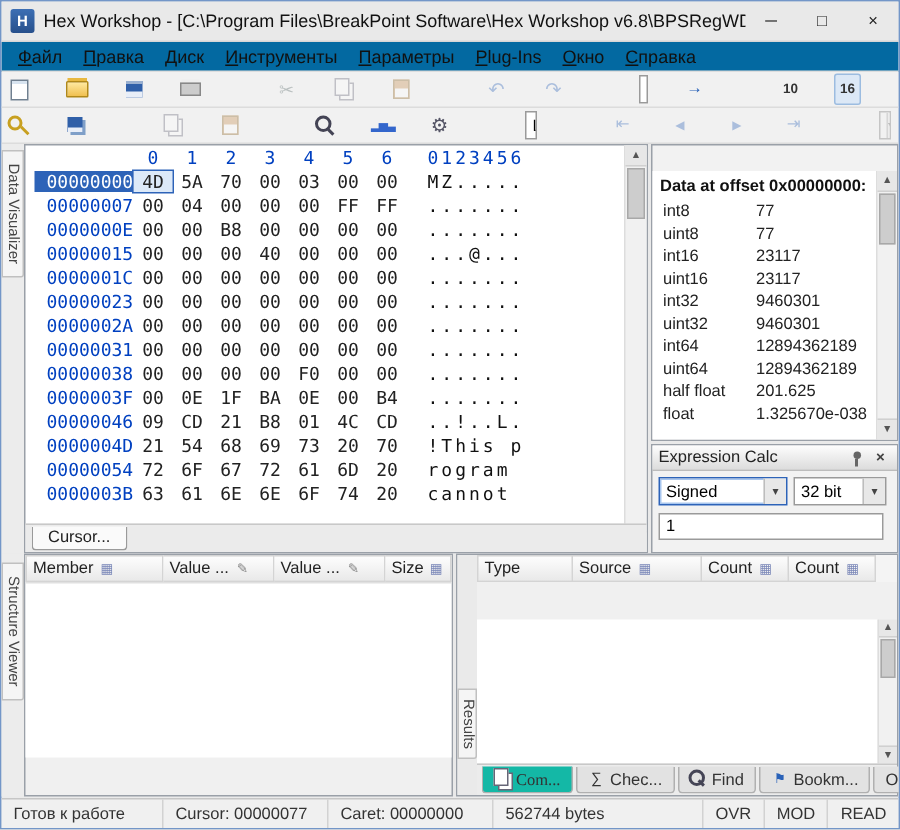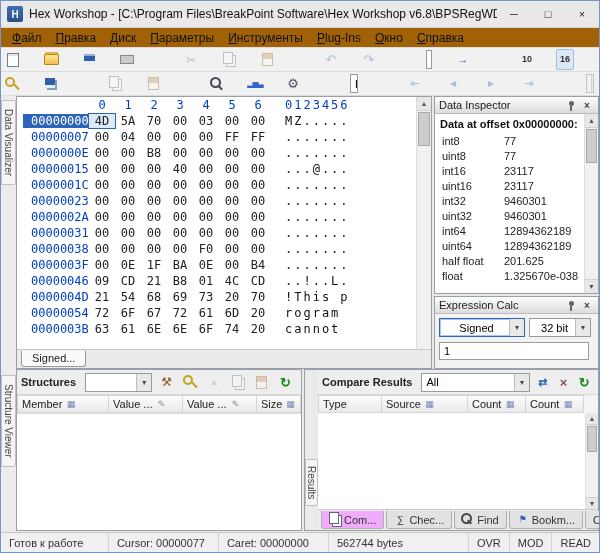--- a/index.html
+++ b/index.html
@@ -8,21 +8,21 @@
   .window { position:relative; width:600px; height:553px; background:#ebebeb; border:1px solid #7396c8; overflow:hidden; }
 
   
   .titlebar { height:27px; background:#e9e9e9; border-bottom:1px solid #d6d6d6; display:flex; align-items:center; padding-left:6px; }
   .app-icon { width:16px; height:16px; background:linear-gradient(#3d6fb4,#27508c); color:#fff; font-size:10px; font-weight:bold; display:inline-flex; align-items:center; justify-content:center; border-radius:2px; }
   .app-icon::before { content:"H"; }
   .title-text { margin-left:6px; flex:1; font-size:12px; color:#111; white-space:nowrap; overflow:hidden; }
   .win-btn { width:34px; height:27px; display:inline-flex; align-items:center; justify-content:center; font-size:11px; color:#222; }
 
   
-  .menubar { height:20px; background:#a16207; border-bottom:1px solid #dedede; display:flex; align-items:center; padding-left:4px; }
+  .menubar { height:20px; background:#0369a1; border-bottom:1px solid #dedede; display:flex; align-items:center; padding-left:4px; }
   .menu-item { display:inline-block; padding:2px 7px; font-size:12px; color:#111; }
   .menu-item::first-letter { text-decoration:underline; }
 
   
   .toolbar { height:24px; background:#f1f1f1; border-bottom:1px solid #dcdcdc; display:flex; align-items:center; padding:0 3px;gap:20px; }
   .tbtn { width:23px; height:21px; display:inline-flex; align-items:center; justify-content:center; border:1px solid transparent; border-radius:2px; }
   .tbtn.disabled { opacity:.35; }
   .tbtn.pressed { background:#dce8f6; border-color:#9cbce0; }
   .tsep { width:1px; height:16px; background:#c6c6c6; margin:0 3px; }
   .tcombo { height:19px; background:#fff; border:1px solid #9a9a9a; display:inline-flex; align-items:center; font-size:11px; padding-left:4px; margin:0 2px; position:relative; overflow:hidden; }
@@ -108,21 +108,21 @@
   .pbtn.pin::before { content:""; width:5px; height:5px; background:#666; border-radius:50%; margin-top:-4px; }
   .pbtn.pin::after { content:""; position:absolute; width:2px; height:5px; background:#666; bottom:1px; left:6px; }
   .pbtn.close::before { content:"×"; font-weight:bold; }
   .di-body { position:absolute; top:17px; left:0; right:14px; bottom:0; background:#fff; overflow:hidden; }
   .di-offset-header { font-weight:bold; font-size:11px; padding:4px 5px 3px; color:#111; }
   .di-row { display:flex; height:15px; align-items:center; font-size:11px; padding-left:7px; color:#222; }
   .di-type { width:62px; }
   .di-sb { width:14px; top:17px; }
   .ec-body { padding:4px; }
   .ec-row { display:flex; gap:4px; }
-  .ec-combo { height:19px; background:#fff; border:1px solid #9a9a9a; display:inline-flex; align-items:center; padding-left:4px; font-size:11px;text-align:center; }
+  .ec-combo { height:19px; background:#fff; border:1px solid #9a9a9a; display:inline-flex; align-items:center; padding-left:4px; font-size:11px; }
   .ec-combo.focused { border:1px solid #2d63b8; box-shadow:0 0 0 1px #a8c6ee inset; }
   .ec-input { display:block; width:150px; height:18px; margin-top:5px; border:1px solid #9a9a9a; font-size:11px; padding-left:4px; font-family:"Liberation Sans", sans-serif; background:#fff; }
 
   
   .bottom { position:absolute; top:368px; left:0; width:598px; height:162px; background:#e9e9e9; }
   .sv-strip { left:0; }
   .sv-strip .vtab { margin-top:6px; }
   .struct-panel { position:absolute; left:15px; top:0; width:286px; height:162px; background:#f0f0f0; border:1px solid #9aa0a8; }
   .dock-toolbar { height:25px; display:flex; align-items:center; padding:0 4px; gap:1px; background:#eeeeee; border-bottom:1px solid #d8d8d8; }
   .dock-title { font-size:11px; font-weight:bold; color:#222; margin-right:6px; white-space:nowrap; }
@@ -142,21 +142,21 @@
   .dock-right { position:absolute; left:303px; top:0; width:295px; height:162px; background:#f0f0f0; border:1px solid #9aa0a8; }
   .res-strip { left:0; width:13px; justify-content:flex-end; background:#eaeaea; }
   .res-strip .vtab { margin-bottom:24px; padding:6px 0; }
   .cmp-area { position:absolute; left:13px; top:0; right:0; bottom:21px; }
   .cmp-body { position:absolute; top:43px; left:0; right:13px; bottom:0; background:#fff; }
   .cmp-sb { width:13px; top:43px; }
   .cmp-sb .sb-btn { height:12px; }
   .cmp-sb .sb-thumb { top:13px; height:26px; }
   .btabs { position:absolute; left:13px; right:0; bottom:0; height:21px; background:#ececec; border-top:1px solid #c8c8c8; display:flex; gap:2px; padding:1px 3px 0; }
   .btab { height:18px; display:inline-flex; align-items:center; gap:3px; padding:0 7px; background:#e2e2e2; border:1px solid #b0b0b0; border-top:none; border-radius:0 0 3px 3px; font-size:11px; color:#333; white-space:nowrap; }
-  .btab.active { background:#f0abfc; }
+  .btab.active { background:#14b8a6;font-family:Liberation Serif, serif; }
 
   
   .statusbar { position:absolute; left:0; right:0; bottom:0; height:20px; background:#f0f0f0; border-top:1px solid #c6c6c6; display:flex; align-items:stretch; font-size:11px; color:#333; }
   .sb-msg { flex:1; display:flex; align-items:center; padding-left:8px; }
   .seg { display:flex; align-items:center; padding:0 8px; border-left:1px solid #d2d2d2; white-space:nowrap; }
   .seg.w1 { width:110px; }
   .seg.w2 { width:110px; }
   .seg.w3 { width:92px; }
 </style>
 </head>
@@ -169,22 +169,22 @@
     <span class="title-text">Hex Workshop - [C:\Program Files\BreakPoint Software\Hex Workshop v6.8\BPSRegWD64.dll]</span>
     <span class="win-btn">─</span>
     <span class="win-btn">□</span>
     <span class="win-btn close">×</span>
   </div>
 
   <div class="menubar" id="menubar">
       <span class="menu-item">Файл</span>
       <span class="menu-item">Правка</span>
       <span class="menu-item">Диск</span>
+      <span class="menu-item">Инструменты</span>
       <span class="menu-item">Параметры</span>
-      <span class="menu-item">Инструменты</span>
       <span class="menu-item">Plug-Ins</span>
       <span class="menu-item">Окно</span>
       <span class="menu-item">Справка</span>
     </div>
 
   <div class="toolbar" id="toolbar-main">
       <span class="tbtn">
         <span class="ic ic-page"></span>
       </span>
       <span class="tbtn">
@@ -457,32 +457,25 @@
               <span class="hex-ascii">cannot </span>
             </div>
           </div>
       </div>
       <div class="sb hex-scrollzone">
         <div class="sb-btn up"></div>
         <div class="sb-thumb"></div>
         <div class="sb-btn down"></div>
       </div>
       <div class="doc-tabs">
-        <span class="doc-tab">Signed...</span>
+        <span class="doc-tab">Cursor...</span>
       </div>
     </div>
 
     <div class="panel di-panel">
-      <div class="panel-title">
-        <span>Data Inspector</span>
-        <span class="pbtns">
-          <span class="pbtn pin"></span>
-          <span class="pbtn close"></span>
-        </span>
-      </div>
       <div class="di-body">
         <div class="di-offset-header">Data at offset 0x00000000:</div>
         <div id="di-rows">
             <div class="di-row">
               <span class="di-type">int8</span>
               <span class="di-val">77</span>
             </div>
             <div class="di-row">
               <span class="di-type">uint8</span>
               <span class="di-val">77</span>
@@ -552,45 +545,20 @@
     </div>
   </div>
 
   <div class="bottom">
 
     <div class="vstrip sv-strip">
       <div class="vtab">Structure Viewer</div>
     </div>
 
     <div class="struct-panel">
-      <div class="dock-toolbar" id="struct-toolbar">
-        <span class="dock-title">Structures</span>
-      <span class="tcombo" style="width: 68px;">
-            <span class="tcombo-val"></span>
-            <span class="tcombo-arrow"></span>
-          </span>
-          <span class="tbtn">
-            <span class="ic ic-wrench"></span>
-          </span>
-          <span class="tbtn">
-            <span class="ic ic-key"></span>
-          </span>
-          <span class="tbtn disabled">
-            <span class="ic ic-up"></span>
-          </span>
-          <span class="tbtn disabled">
-            <span class="ic ic-copy"></span>
-          </span>
-          <span class="tbtn disabled">
-            <span class="ic ic-paste"></span>
-          </span>
-          <span class="tbtn">
-            <span class="ic ic-refresh"></span>
-          </span>
-        </div>
       <div class="col-row" id="struct-cols">
           <span class="col-h">
             <span class="col-label">Member</span>
             <span class="ic-sm ic-grid"></span>
           </span>
           <span class="col-h">
             <span class="col-label">Value ...</span>
             <span class="ic-sm ic-pencil"></span>
           </span>
           <span class="col-h">
@@ -603,36 +571,20 @@
           </span>
         </div>
       <div class="dock-body struct-body"></div>
     </div>
 
     <div class="dock-right">
       <div class="vstrip res-strip">
         <div class="vtab">Results</div>
       </div>
       <div class="cmp-area">
-        <div class="dock-toolbar" id="cmp-toolbar">
-          <span class="dock-title">Compare Results</span>
-        <span class="tcombo" style="width: 128px;">
-              <span class="tcombo-val">All</span>
-              <span class="tcombo-arrow"></span>
-            </span>
-            <span class="tbtn">
-              <span class="ic ic-swap"></span>
-            </span>
-            <span class="tbtn">
-              <span class="ic ic-x"></span>
-            </span>
-            <span class="tbtn">
-              <span class="ic ic-refresh"></span>
-            </span>
-          </div>
         <div class="col-row" id="cmp-cols">
             <span class="col-h">
               <span class="col-label">Type</span>
             </span>
             <span class="col-h">
               <span class="col-label">Source</span>
               <span class="ic-sm ic-grid"></span>
             </span>
             <span class="col-h">
               <span class="col-label">Count</span>

